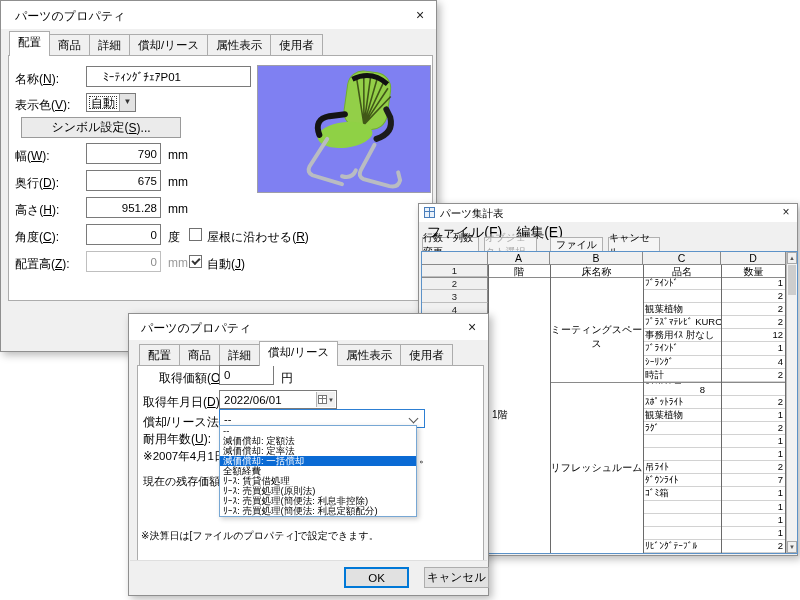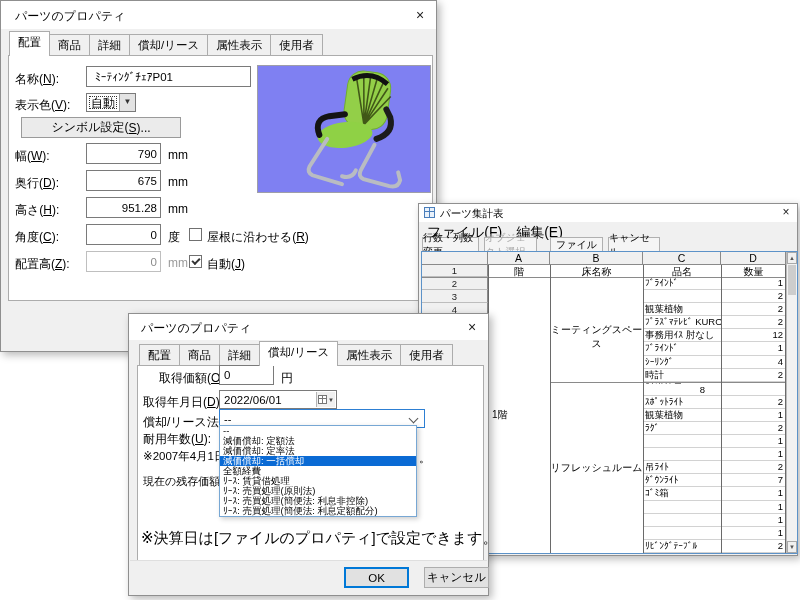--- a/index.html
+++ b/index.html
@@ -72,21 +72,21 @@
       <div class="tab ak active">配置</div>
       <div class="tab ak">商品</div>
       <div class="tab ak">詳細</div>
       <div class="tab ak">償却/リース</div>
       <div class="tab ak">属性表示</div>
       <div class="tab ak">使用者</div>
     </div>
   <div class="page" style="left:7px;top:54px;width:423px;height:244px;"></div>
 
   <span class="lbl ak" style="left:14px;top:70px;">名称(<u>N</u>):</span>
-  <div class="tbox" style="left:85px;top:65px;width:165px;height:21px;padding-left:8px;align-items:center;">
+  <div class="tbox" style="left:85px;top:65px;width:165px;height:21px;padding-left:16px;align-items:center;">
       <span>ﾐｰﾃｨﾝｸﾞﾁｪｱP01</span>
     </div>
 
   <span class="lbl ak" style="left:14px;top:96px;">表示色(<u>V</u>):</span>
   <div class="combo-classic" style="left:85px;top:92px;width:50px;height:19px;">
     <span class="val">自動</span>
     <span class="drop">▼</span>
   </div>
 
   <div class="btn ak" style="left:20px;top:116px;width:160px;height:21px;">シンボル設定(<u>S</u>)...</div>
@@ -357,19 +357,19 @@
       <div class="dditem">減価償却: 定額法</div>
       <div class="dditem">減価償却: 定率法</div>
       <div class="dditem selected">減価償却: 一括償却</div>
       <div class="dditem">全額経費</div>
       <div class="dditem">ﾘｰｽ: 賃貸借処理</div>
       <div class="dditem">ﾘｰｽ: 売買処理(原則法)</div>
       <div class="dditem">ﾘｰｽ: 売買処理(簡便法: 利息非控除)</div>
       <div class="dditem">ﾘｰｽ: 売買処理(簡便法: 利息定額配分)</div>
     </div>
 
-  <span class="lbl" style="left:12px;top:215px;font-size:15px;">※決算日は[ファイルのプロパティ]で設定できます。</span>
+  <span class="lbl" style="left:12px;top:215px;font-size:10px;">※決算日は[ファイルのプロパティ]で設定できます。</span>
 
   <div class="footer" style="height:33px;">
     <div class="okbtn" style="left:214px;top:6px;width:65px;height:21px;">OK</div>
     <div class="cnbtn" style="left:294px;top:6px;width:65px;height:21px;">キャンセル</div>
   </div>
 </div>
 
 </body></html>

